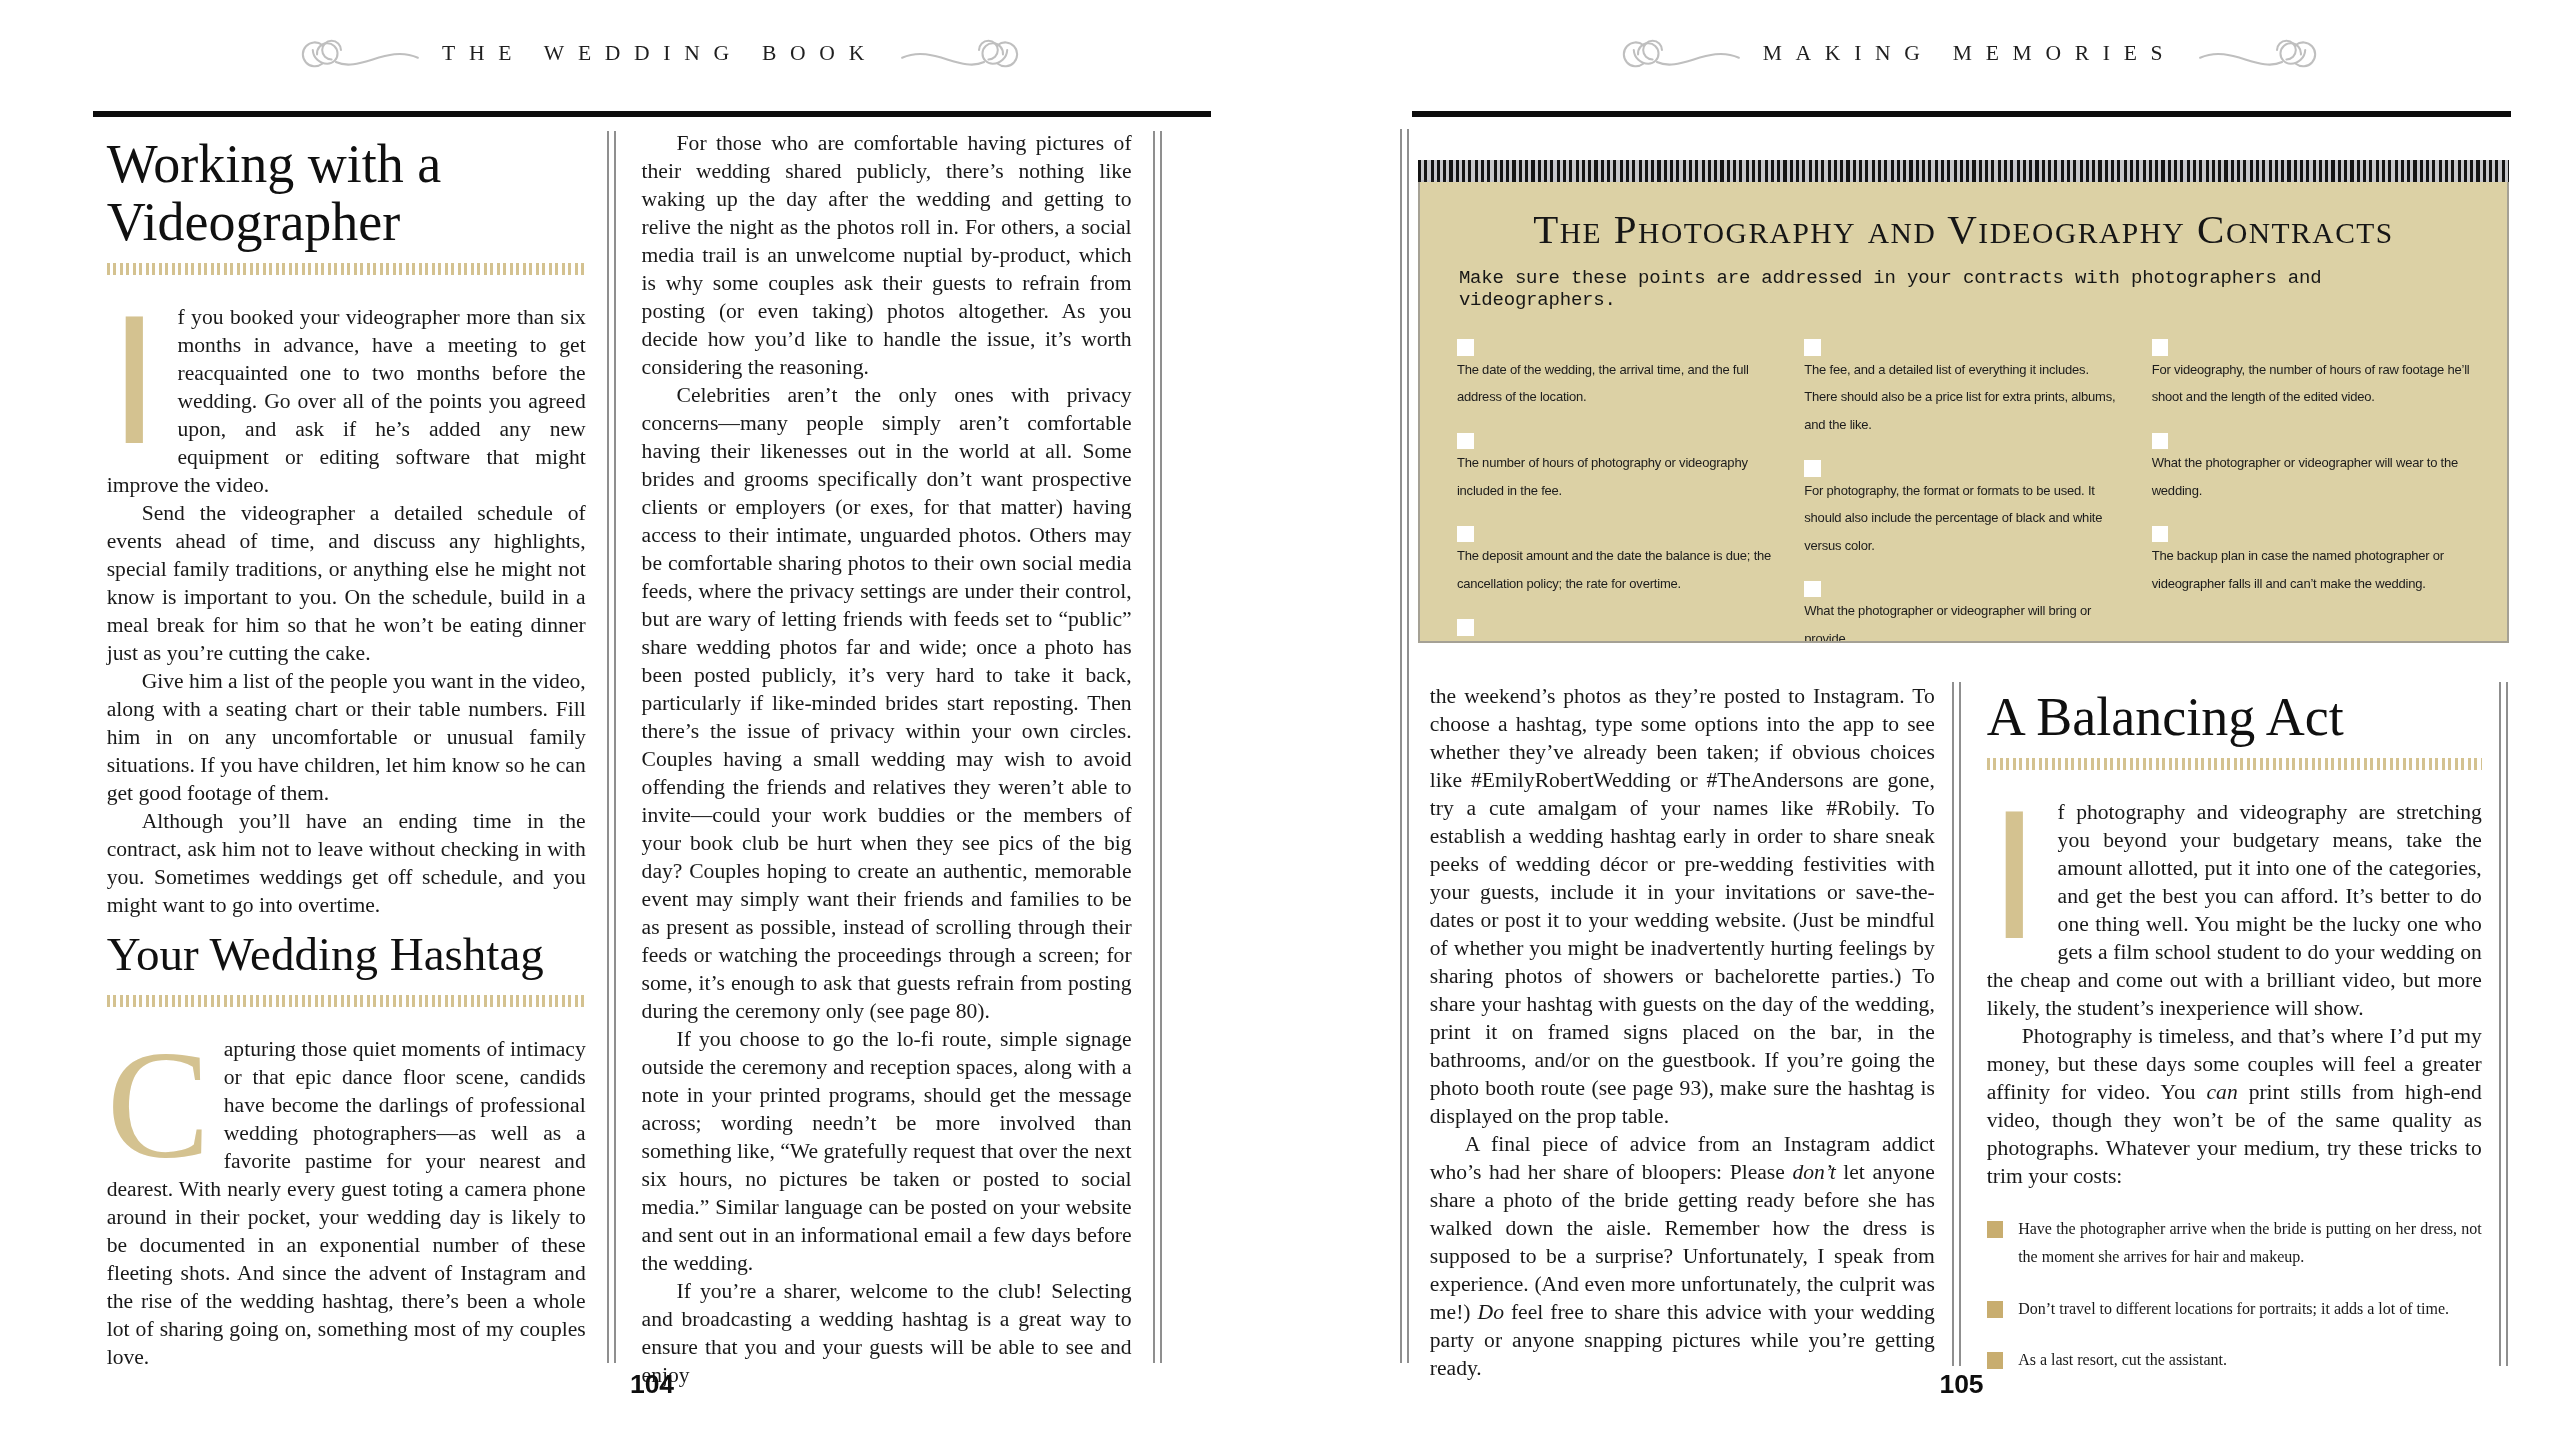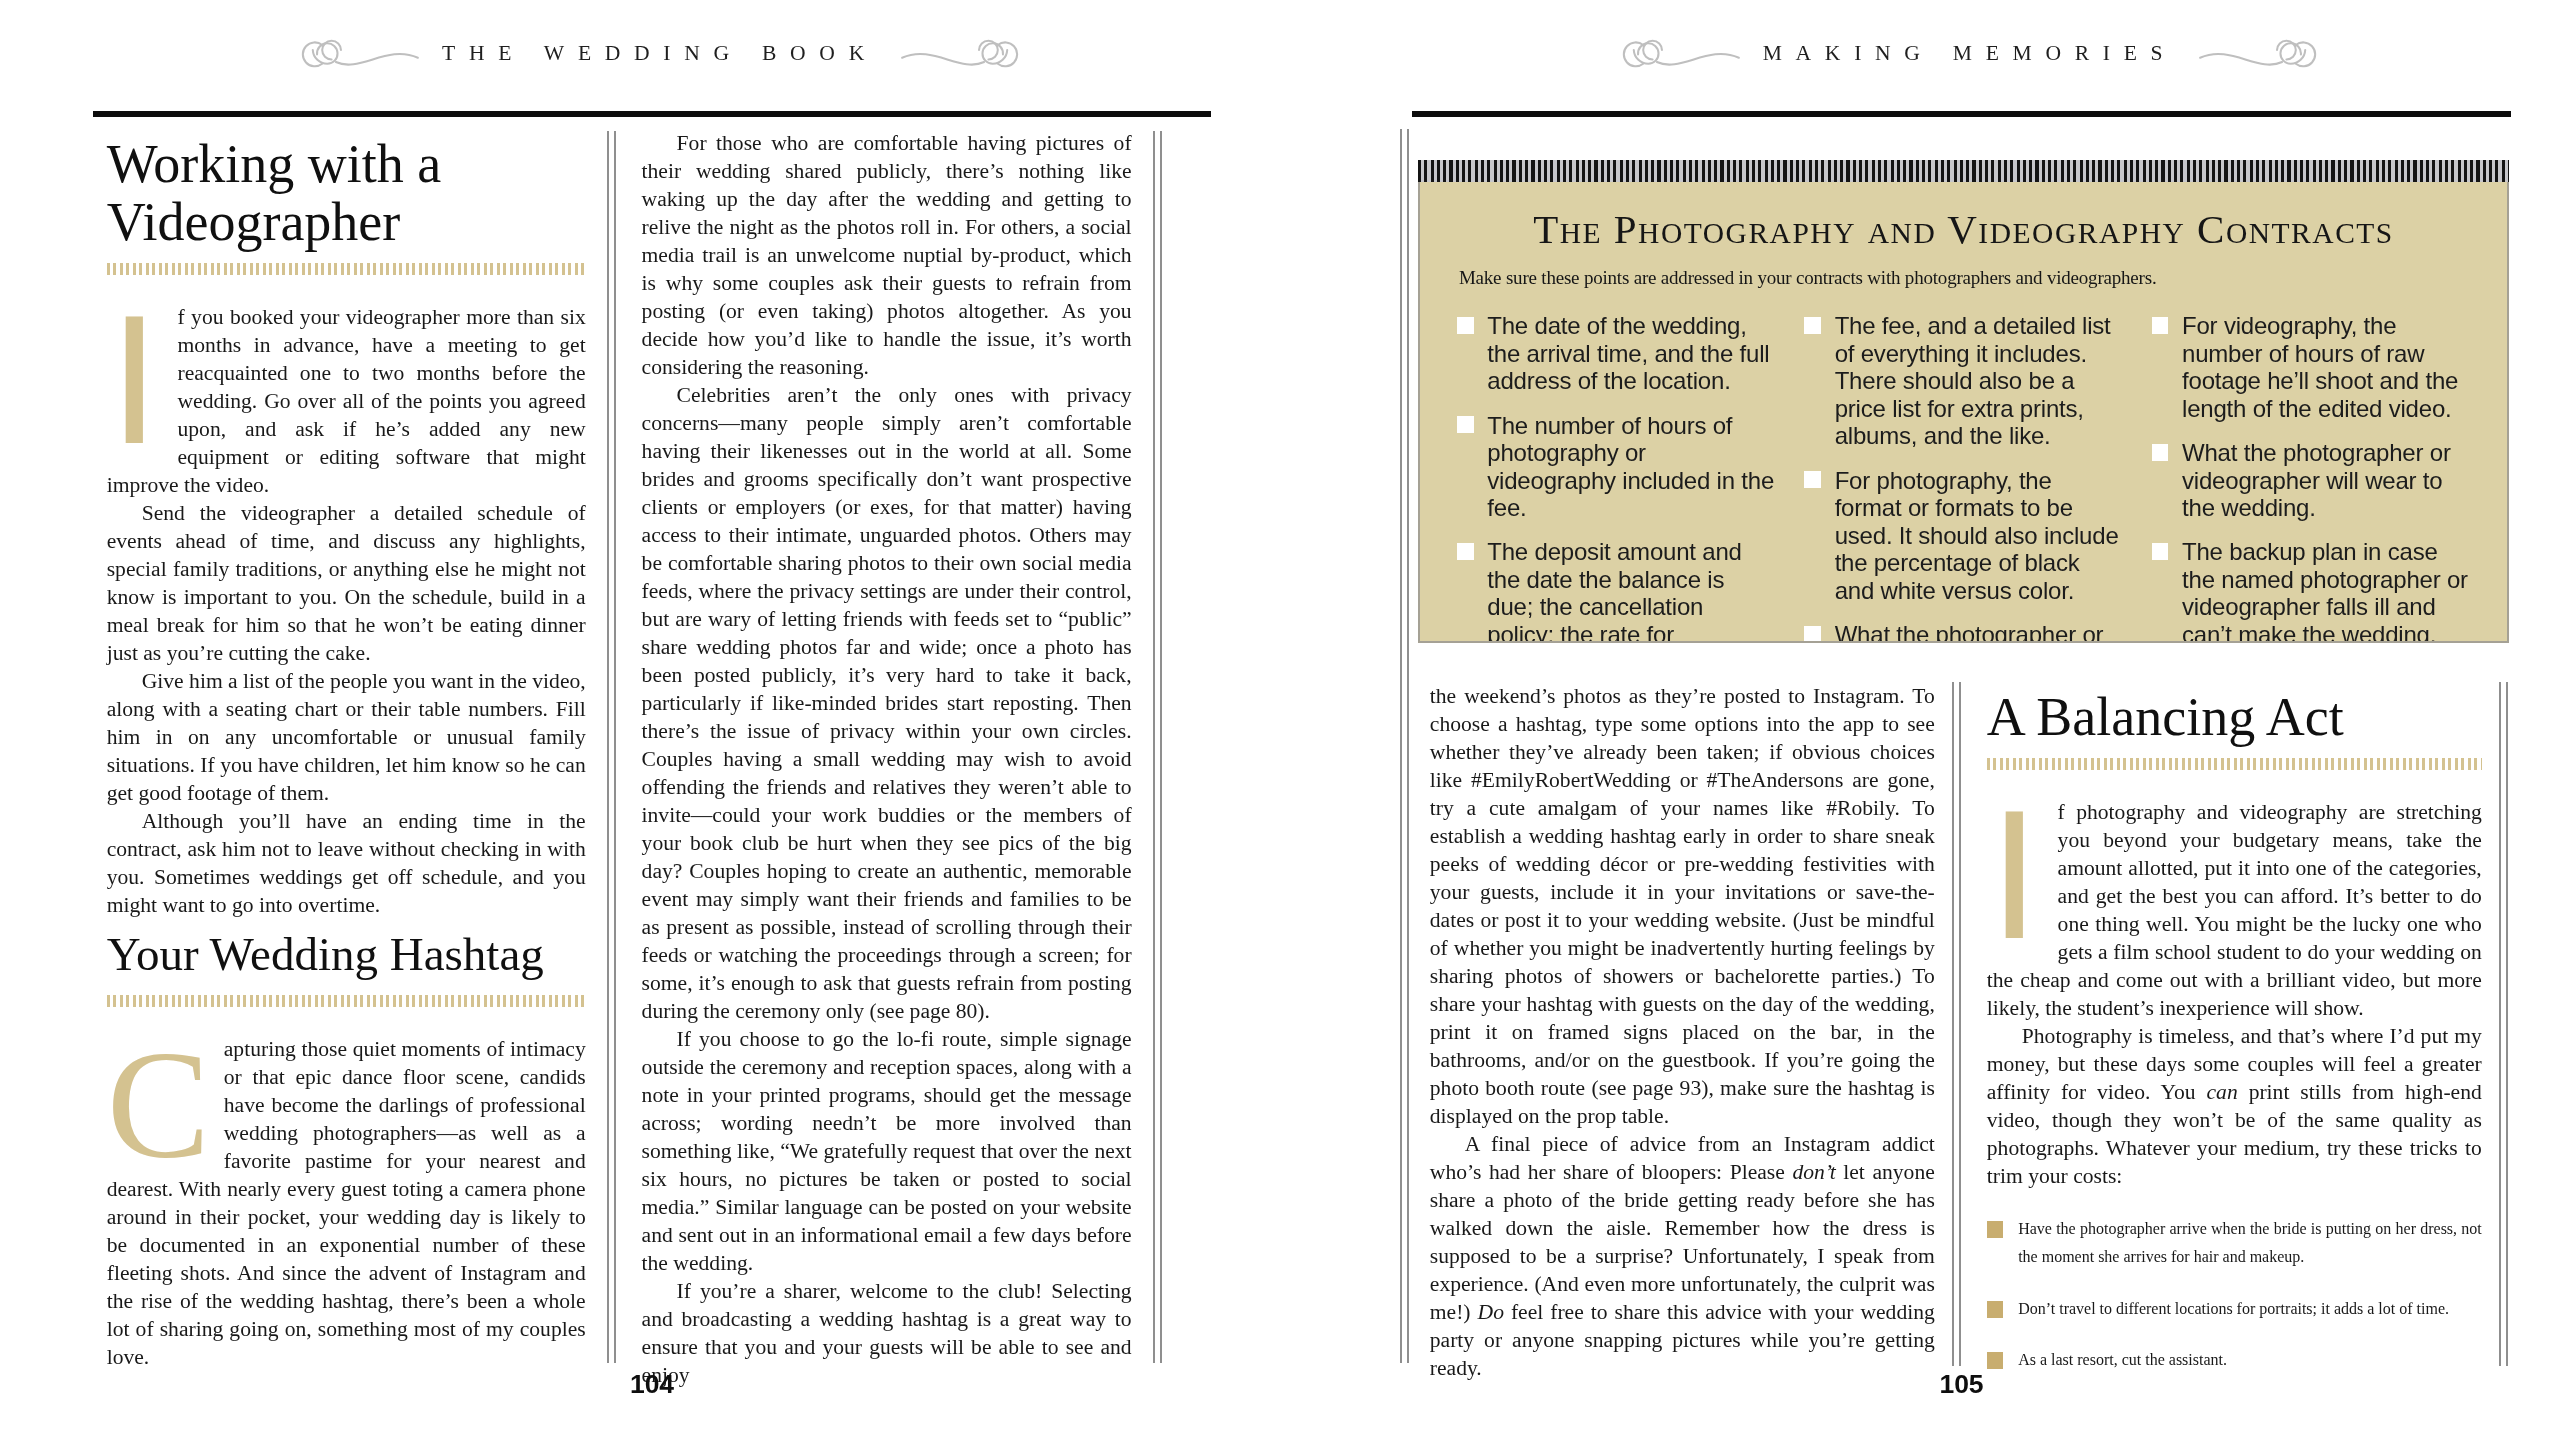--- a/index.html
+++ b/index.html
@@ -54,26 +54,26 @@
   
   .edge-left{position:absolute;left:-11.8px;top:129px;height:1234px;}
   .contract-box{position:absolute;top:160px;left:5.9px;right:2px;}
   .stripes{height:21.6px;
     background:repeating-linear-gradient(90deg,var(--stripe-d) 0 3.1px,var(--stripe-l) 3.1px 6.3px);}
   .box-body{background:var(--boxbg);border:2px solid #A5A195;border-top:none;
     height:461px;box-sizing:border-box;padding:17.7px 37px 0 37px;overflow:hidden;}
   .box-title{text-align:center;font-weight:400;font-size:41px;color:#161616;
     letter-spacing:1.5px;margin:5.9px 0 13.7px;}
   .box-title .sc{font-size:.72em;}
-  .box-sub{font-family:Liberation Serif, serif;font-size:19px;letter-spacing:-0.2px;
+  .box-sub{font-family:Liberation Mono, monospace;font-size:19px;letter-spacing:-0.2px;
     color:#161616;margin:0 0 23.5px 2px;}
   .box-cols{display:flex;gap:29px;}
   .box-col{flex:1;}
   .check-item{display:flex;margin-bottom:16.7px;font-family:"Liberation Sans",sans-serif;
-    font-size:24px;line-height:27.5px;letter-spacing:-0.2px;color:#1c1c1c;}
+    font-size:13px;line-height:27.5px;letter-spacing:-0.2px;color:#1c1c1c;flex-direction:column;}
   .checkbox{flex:0 0 auto;width:16.7px;height:16.7px;background:#fff;margin:4.9px 13.7px 0 0;}
 
   .rp-cols{position:absolute;top:682px;left:9.8px;display:flex;}
   .rp-cols .vr{height:684px;}
   .rcol1{width:505px;flex:0 0 auto;margin-left:8px;}
   .rcol2{width:495px;flex:0 0 auto;}
   .vr-c{margin:0 25.5px 0 17.7px;}
   .vr-d{margin-left:17.7px;}
 
   .tips{margin-top:25.5px;}

